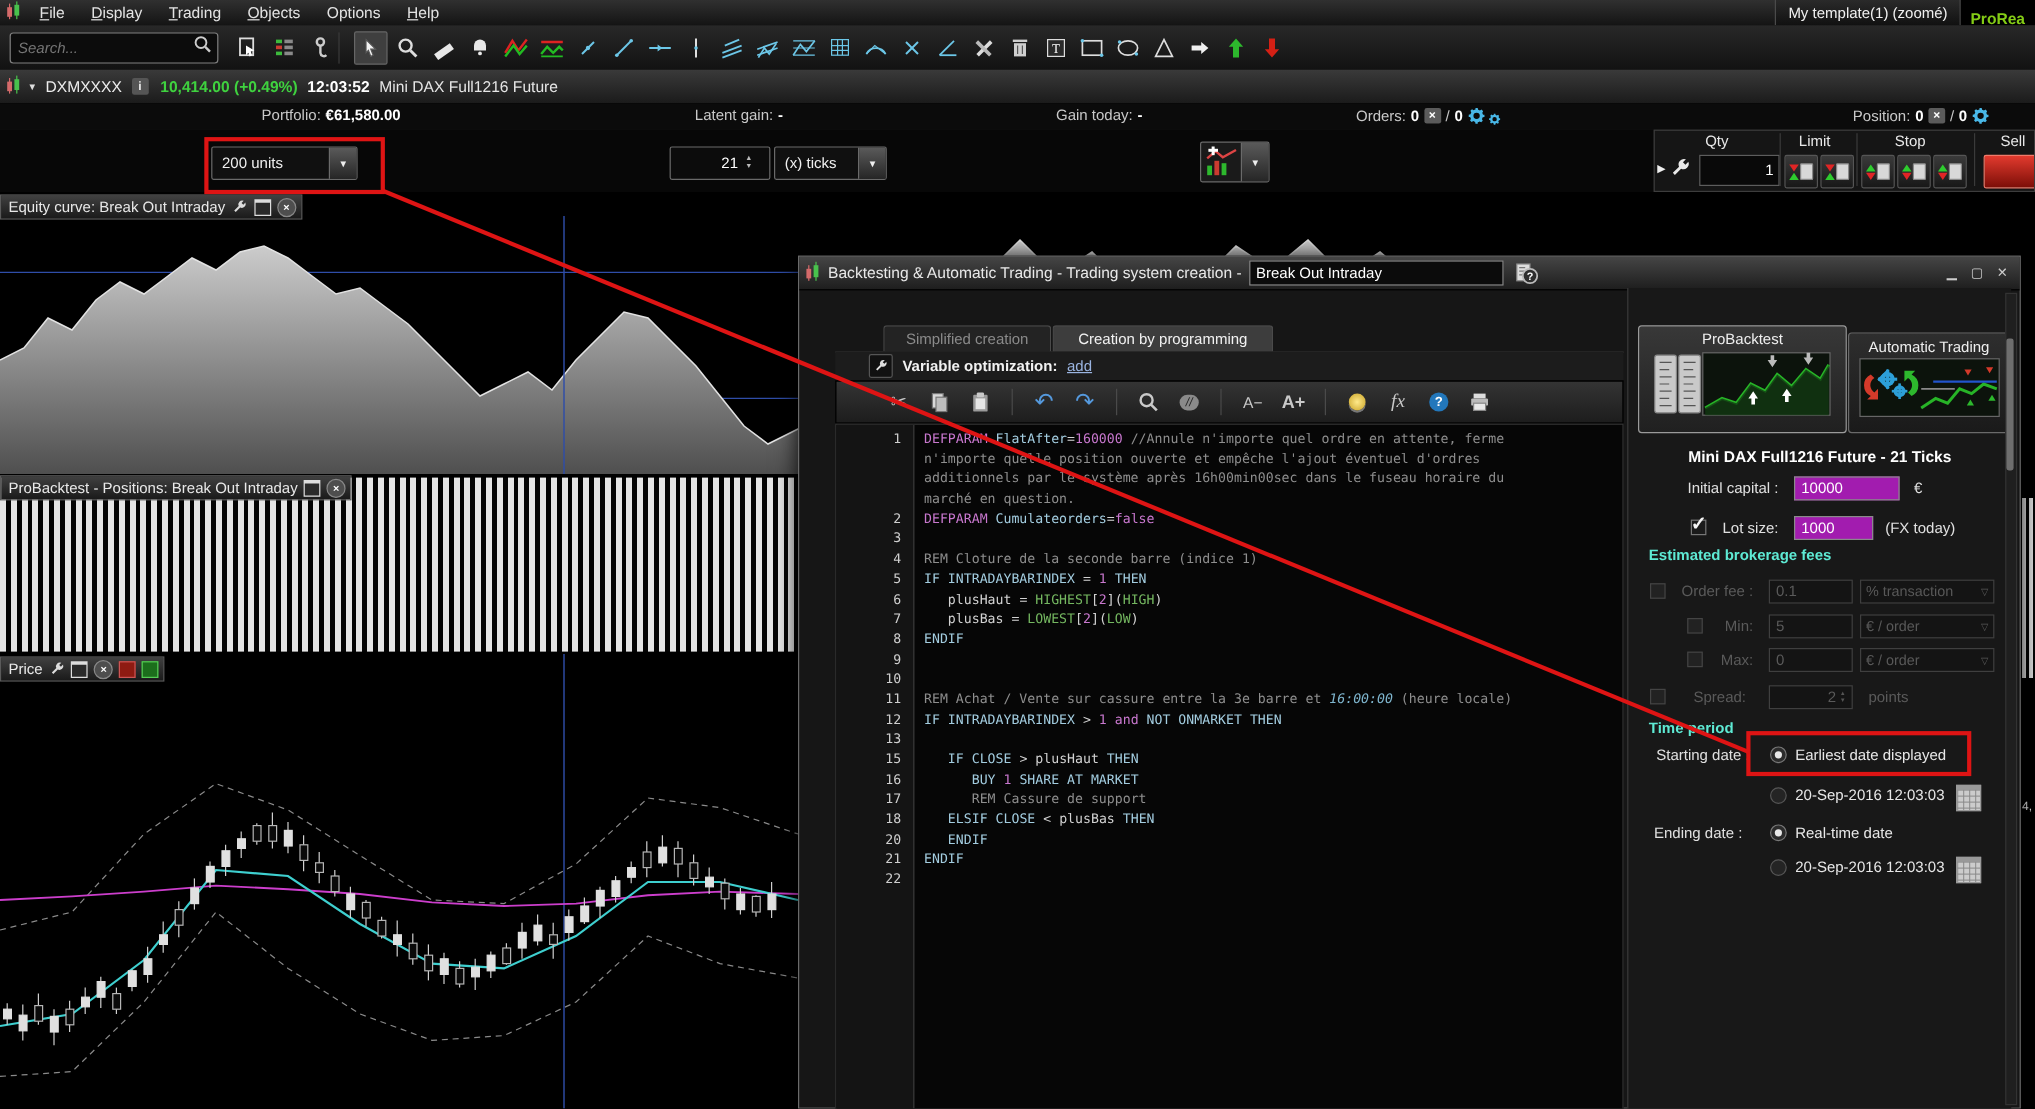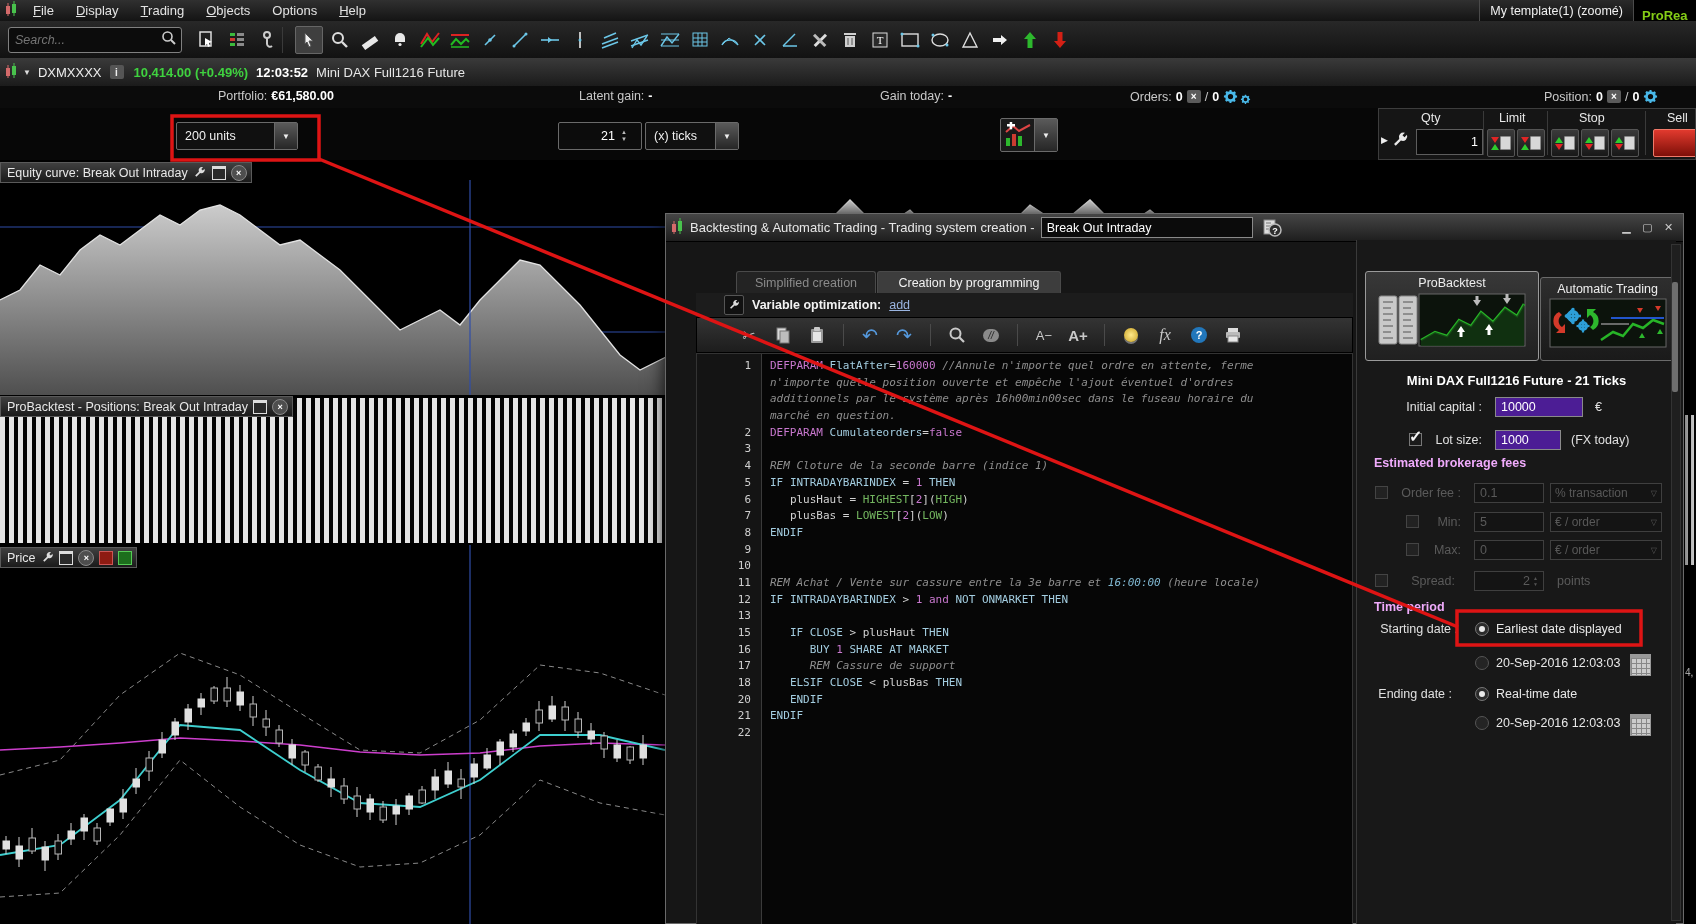--- a/index.html
+++ b/index.html
@@ -118,41 +118,41 @@
   .qcirc{width:16px;height:16px;border-radius:50%;background:#2277bb;color:#fff;font-size:11px;font-weight:bold;
          display:flex;align-items:center;justify-content:center;}
   #editor{position:absolute;left:0;top:82px;width:100%;height:572px;background:#060606;border:1px solid #333;
           box-sizing:border-box;overflow:hidden;}
   #gutter{position:absolute;left:0;top:0;width:64px;height:100%;background:#141414;border-right:1px solid #3a3a3a;}
   #code-lines{position:absolute;left:0;top:4px;width:100%;}
   .crow{display:flex;height:16.7px;font-family:"DejaVu Sans Mono",monospace;font-size:11px;line-height:16.7px;}
   .ln{width:54px;text-align:right;padding-right:10px;color:#cfcfcf;flex:0 0 auto;}
   .ct{white-space:pre;padding-left:9px;}
   .tk-k{color:#c978cf;} .tk-n{color:#c978cf;} .tk-i{color:#a3cde0;} .tk-d{color:#d2d2d2;}
-  .tk-f{color:#74b760;} .tk-c{color:#8e8e8e;font-style:italic;} .tk-ct{color:#7fb6cf;font-style:italic;}
+  .tk-f{color:#74b760;} .tk-c{color:#8e8e8e;} .tk-ct{color:#7fb6cf;font-style:italic;}
   
   #right-col{position:absolute;left:690px;top:26px;width:319px;height:685px;background:#181818;
              border-left:1px solid #3a3a3a;font-size:12.5px;}
   .bigbtn{position:absolute;border:1px solid #6a6a6a;border-radius:3px;background:linear-gradient(#2e2e2e,#1a1a1a);
           display:flex;flex-direction:column;align-items:center;padding-top:4px;gap:2px;color:#eee;}
   #btn-probacktest{left:8px;top:31px;width:172px;height:84px;border-color:#9a9a9a;background:linear-gradient(#383838,#202020);}
   #btn-autotrading{left:183px;top:37px;width:133px;height:78px;}
   #rc-subtitle{position:absolute;left:0;top:133px;width:100%;text-align:center;font-weight:bold;color:#fff;font-size:13px;}
   .rrow{position:absolute;left:0;width:100%;height:24px;display:flex;align-items:center;}
   .rlab{position:absolute;text-align:right;color:#e0e0e0;}
-  .rinput{position:absolute;height:20px;background:#4c1d95;border:1px solid #8a8a8a;color:#fff;font-size:12.5px;
+  .rinput{position:absolute;height:20px;background:#a21caf;border:1px solid #8a8a8a;color:#fff;font-size:12.5px;
           padding:0 5px;font-family:"Liberation Sans",sans-serif;box-sizing:border-box;}
   .rsel{position:absolute;height:20px;background:#141414;border:1px solid #3f3f3f;color:#585858;font-size:12px;
         display:flex;align-items:center;justify-content:space-between;padding:0 4px;box-sizing:border-box;}
   .dis{color:#5a5a5a !important;}
   .rinput.dis{border-color:#3f3f3f;background:#141414;color:#585858;}
   .cb{position:absolute;width:13px;height:13px;background:#1b1b1b;border:1px solid #777;box-sizing:border-box;}
   .cb.dis{border-color:#444;background:#222;}
   .cb.checked::after{content:"\2713";position:absolute;left:-1px;top:-7px;color:#f5f5f5;font-size:16px;font-weight:bold;}
-  .hdr{position:absolute;font-weight:bold;color:#f0abfc;}
+  .hdr{position:absolute;font-weight:bold;color:#5eead4;}
   .radio{position:absolute;width:14px;height:14px;border-radius:50%;background:#2b2b2b;border:1px solid #777;box-sizing:border-box;}
   .radio.on::after{content:"";position:absolute;left:3px;top:3px;width:6px;height:6px;border-radius:50%;background:#e8e8e8;}
   .radio.off{border-color:#555;background:#242424;}
   .ropt{position:absolute;color:#e8e8e8;}
   .calic{position:absolute;width:19px;height:17px;background:#777;border:1px solid #999;border-top:4px solid #999;
          background-image:linear-gradient(#888 1px,transparent 1px),linear-gradient(90deg,#888 1px,transparent 1px),linear-gradient(#ccc,#ccc);
          background-size:5px 5px,5px 5px,100% 100%;}
   #dlg-scroll{position:absolute;right:2px;top:30px;bottom:2px;width:8px;background:#1f1f1f;border:1px solid #333;}
   #dlg-thumb{position:absolute;left:0;top:37px;width:6px;height:110px;background:#6e6e6e;border-radius:2px;}
   

